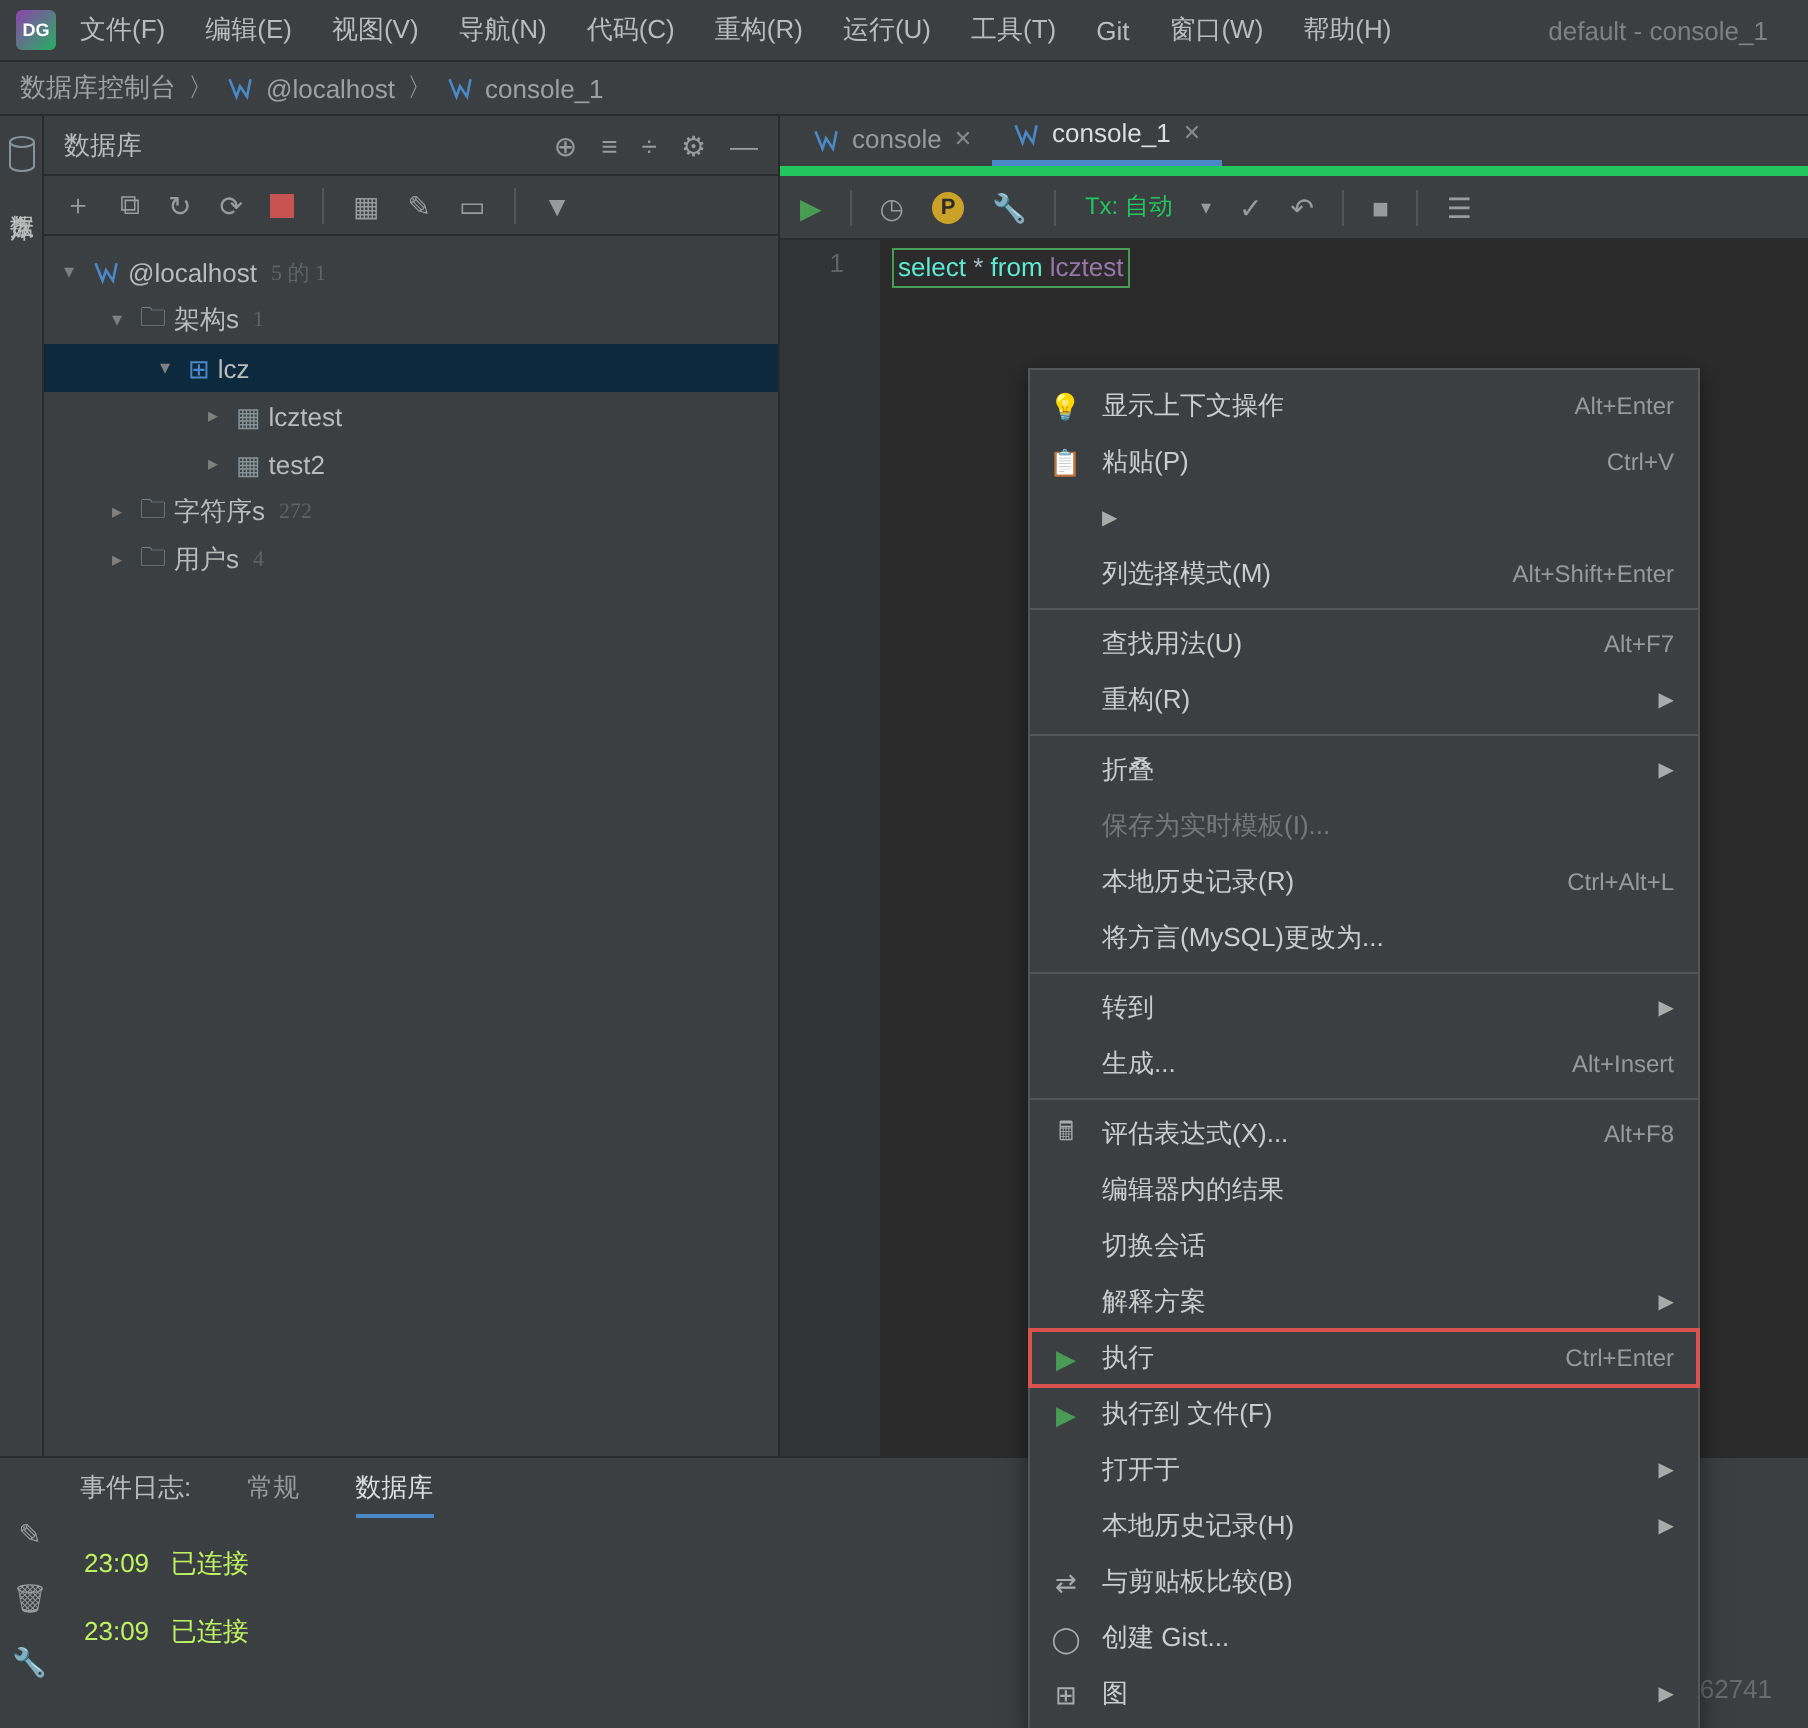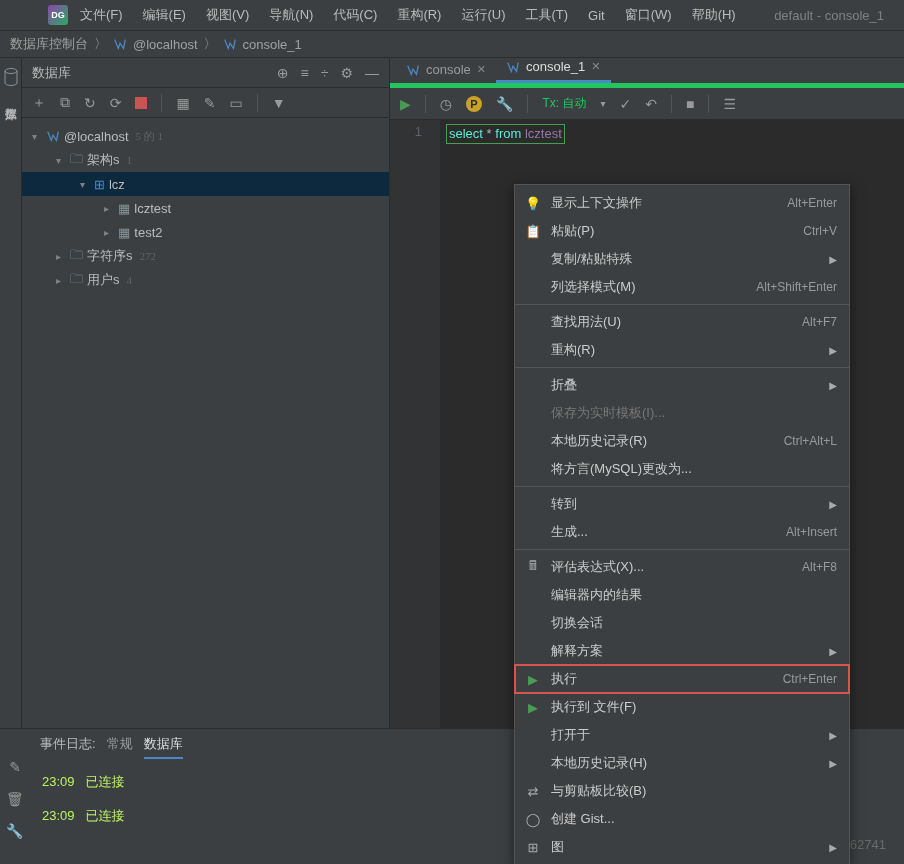--- a/index.html
+++ b/index.html
@@ -1,17 +1,17 @@
 <!DOCTYPE html>
 <html><head>
 <meta charset="utf-8">
 <style>
 * { margin: 0; padding: 0; box-sizing: border-box; font-family: "Segoe UI", "Microsoft YaHei", sans-serif; font-size: 13px; }
 body { background: #3c3f41; color: #bbbbbb; width: 904px; height: 864px; overflow: hidden; position: relative; }
-.menubar { display: flex; align-items: center; height: 30px; padding: 0 8px; gap: 4px; margin-left: 40px; }
+.menubar { display: flex; align-items: center; height: 30px; padding: 0 8px; gap: 4px; }
 .app-icon { width: 20px; height: 20px; background: linear-gradient(135deg, #8e44ad, #27ae60); border-radius: 3px; display: flex; align-items: center; justify-content: center; font-size: 9px; font-weight: bold; color: #fff; }
 .menu-item { padding: 4px 8px; cursor: pointer; }
 .window-title { margin-left: auto; color: #808080; padding-right: 12px; }
 .breadcrumb { display: flex; align-items: center; height: 28px; padding: 0 10px; border-top: 1px solid #2b2b2b; border-bottom: 1px solid #2b2b2b; gap: 6px; }
 .breadcrumb span { color: #a0a0a0; }
 .chev { color: #606060; }
 .main { display: flex; height: 670px; }
 .side-tab { width: 22px; background: #3c3f41; border-right: 1px solid #2b2b2b; display: flex; flex-direction: column; align-items: center; padding-top: 10px; gap: 12px; }
 .vtext { writing-mode: vertical-rl; font-size: 12px; color: #bbb; cursor: pointer; }
 .db-icon { width: 14px; height: 18px; }
@@ -53,21 +53,21 @@
 .ctx-ic { width: 16px; color: #aaa; display: flex; justify-content: center; }
 .ctx-label { flex: 1; color: #ccc; }
 .ctx-item.disabled .ctx-label { color: #777; }
 .ctx-short { color: #999; font-size: 12px; }
 .ctx-arrow { color: #aaa; font-size: 10px; }
 .ctx-sep { height: 1px; background: #555; margin: 3px 0; }
 .ctx-item.highlighted { outline: 2px solid #d9534f; outline-offset: -1px; }
 .bottom-panel { border-top: 1px solid #2b2b2b; height: 134px; display: flex; }
 .bp-left { width: 30px; display: flex; flex-direction: column; align-items: center; padding-top: 30px; gap: 16px; }
 .bp-body { flex: 1; }
-.bp-tabs { display: flex; gap: 11px; padding: 6px 10px; }
+.bp-tabs { display: flex; gap: 28px; padding: 6px 10px; }
 .bp-tab { color: #999; cursor: pointer; padding-bottom: 4px; }
 .bp-tab.active { border-bottom: 2px solid #4a88c7; color: #ddd; }
 .bp-tab.label { color: #bbb; cursor: default; }
 .log-row { padding: 8px 12px; color: #bef264; }
 .watermark { position: absolute; bottom: 12px; right: 18px; color: #6a6a6a; font-size: 13px; }
 .sql-ic { width: 14px; height: 14px; display: inline-block; }
 .schema-ic { color: #4a88c7; }
 svg { display: block; }
 </style>
 </head>
@@ -259,21 +259,20 @@
       <span class="ctx-label">显示上下文操作</span>
       <span class="ctx-short">Alt+Enter</span>
     </div>
     <div class="ctx-item">
       <span class="ctx-ic">📋</span>
       <span class="ctx-label">粘贴(P)</span>
       <span class="ctx-short">Ctrl+V</span>
     </div>
     <div class="ctx-item">
       <span class="ctx-ic"></span>
-      <span class="ctx-label">复制/粘贴特殊</span>
       <span class="ctx-arrow">▶</span>
     </div>
     <div class="ctx-item">
       <span class="ctx-ic"></span>
       <span class="ctx-label">列选择模式(M)</span>
       <span class="ctx-short">Alt+Shift+Enter</span>
     </div>
     <div class="ctx-sep"></div>
     <div class="ctx-item">
       <span class="ctx-ic"></span>

